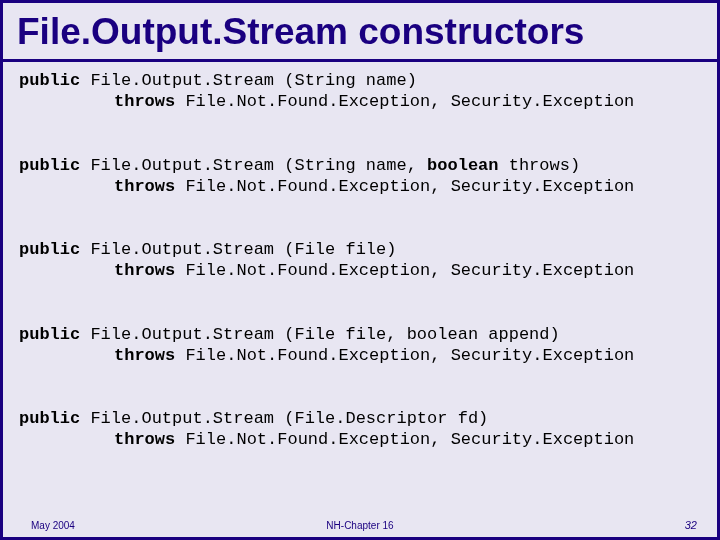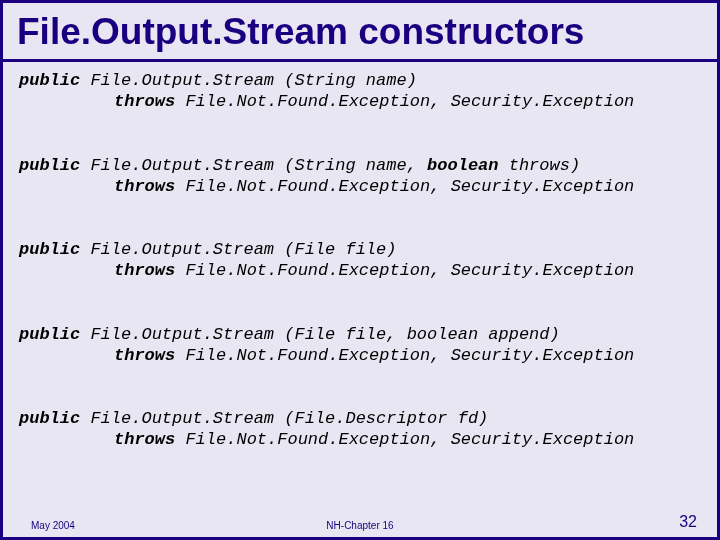--- a/index.html
+++ b/index.html
@@ -26,21 +26,20 @@
   }
   .content {
     padding: 4px 16px 0 16px;
   }
   .ctor {
     font-family: "Courier New", monospace;
     font-size: 17px;
     line-height: 1.25;
     color: #000;
     margin-bottom: 42px;
-    font-style: italic;
   }
   .ctor:last-child { margin-bottom: 0; }
   .kw { font-weight: bold; }
   .indent { display: inline-block; width: 95px; }
   .footer {
     position: absolute;
     bottom: 6px;
     left: 0;
     right: 0;
     display: flex;
@@ -50,21 +49,21 @@
     font-family: Arial, sans-serif;
     font-size: 10px;
     color: #1a0080;
   }
   .footer .center {
     position: absolute;
     left: 50%;
     transform: translateX(-50%);
     color: #1a0080;
   }
-  .footer .right { color: #1a0080; font-size: 16px; }
+  .footer .right { color: #1a0080; font-size: 11px; font-style: italic; }
 </style>
 </head>
 <body>
 
 <div class="title">File.Output.Stream constructors</div>
 <div class="title-underline"></div>
 
 <div class="content">
 
   <div class="ctor">

